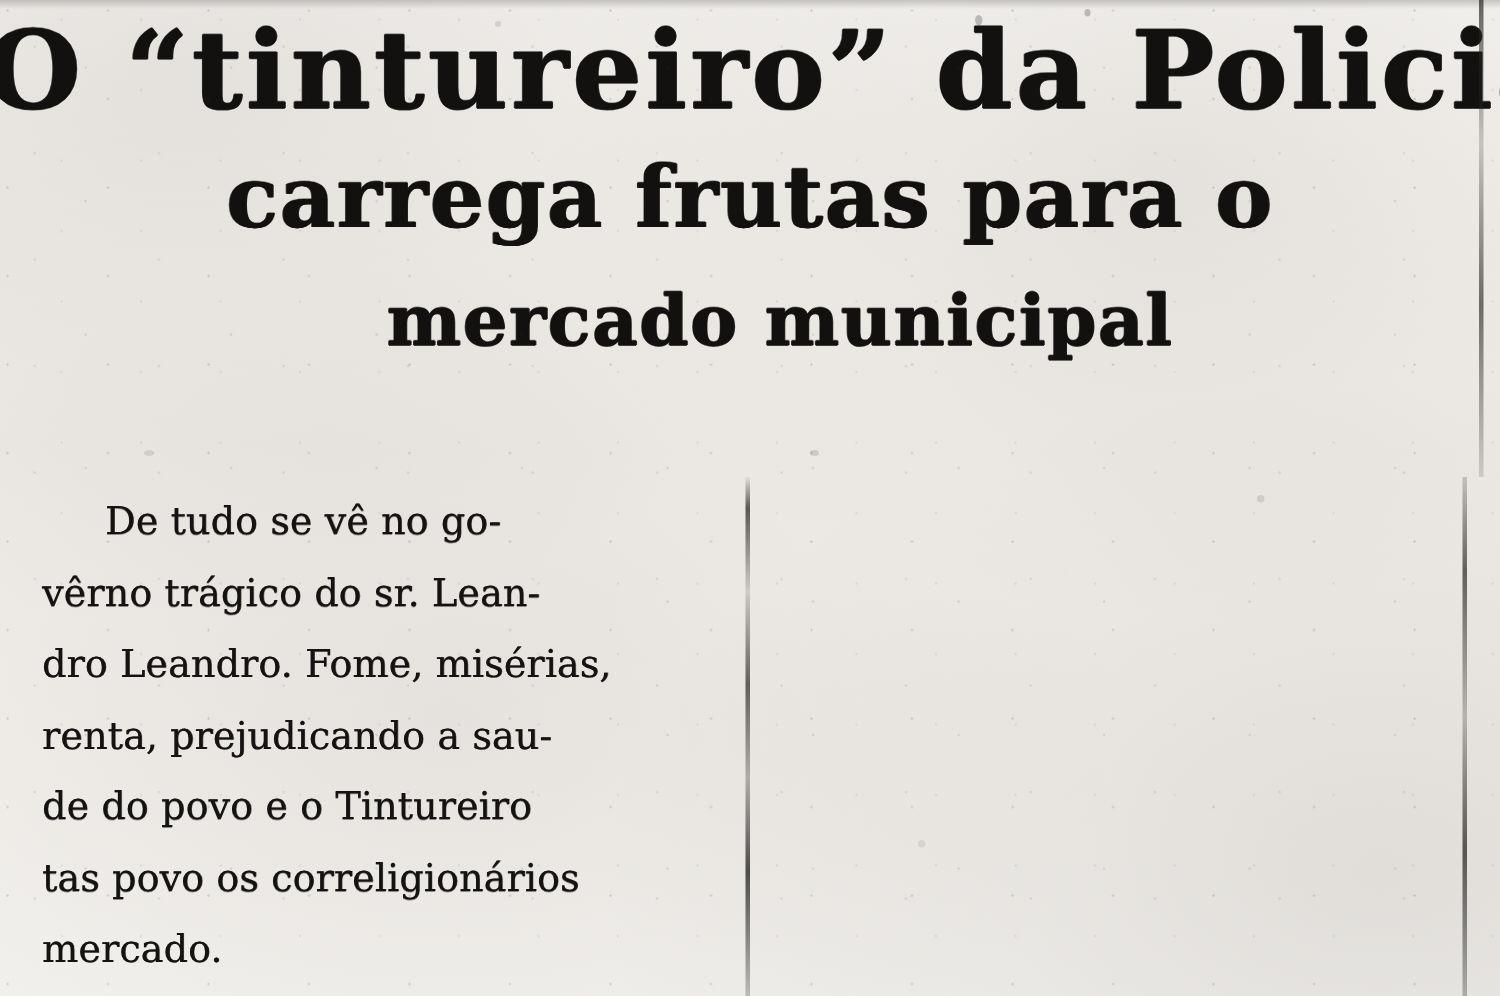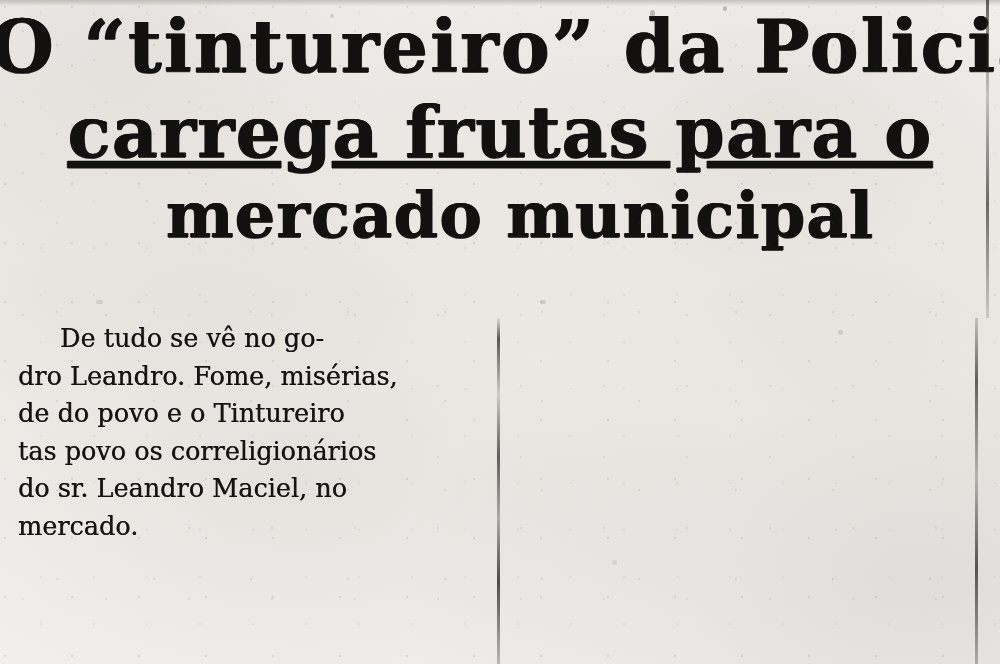--- a/index.html
+++ b/index.html
@@ -65,27 +65,26 @@
     display: block;
     white-space: nowrap;
   }
   .hl1 {
     font-size: 72px;
     line-height: 86px;
     letter-spacing: 2px;
     transform: scaleX(1.02);
   }
   .hl2 {
-    font-size: 71px;
+    font-size: 57px;
     line-height: 84px;
     letter-spacing: 1px;
-    text-decoration: underline;
   }
   .hl3 {
-    font-size: 64px;
+    font-size: 47px;
     line-height: 82px;
     letter-spacing: 1px;
     margin-left: 40px;
   }
 
   
   .body-col {
     position: absolute;
     left: 18px;
     top: 320px;
@@ -93,21 +92,21 @@
     color: #141312;
     font-family: "DejaVu Serif", serif;
     font-size: 25.5px;
     line-height: 37.5px;
     text-align: justify;
     text-shadow:
       0.4px 0 0 rgba(25,22,20,.55),
       0 0.4px 0 rgba(25,22,20,.45);
   }
   .body-col p {
-    margin: 0;
+    margin: 10px;
   }
   .body-col .indent { padding-left: 42px; }
 
   
   .col-rule {
     position: absolute;
     left: 497px;
     top: 318px;
     width: 3px;
     height: 346px;
@@ -170,24 +169,25 @@
   <div class="top-edge"></div>
 
   <div class="headline">
     <span class="hl-line hl1">O “tintureiro” da Policia</span>
     <span class="hl-line hl2">carrega frutas para o</span>
     <span class="hl-line hl3">mercado municipal</span>
   </div>
 
   <div class="body-col">
     <p class="indent">De tudo se vê no go-</p>
+    <p>vêrno trágico do sr. Lean-</p>
     <p>dro Leandro. Fome, misérias,</p>
+    <p>renta, prejudicando a sau-</p>
     <p>de do povo e o Tintureiro</p>
     <p>tas povo os correligionários</p>
-    <p>do sr. Leandro Maciel, no</p>
     <p>mercado.</p>
   </div>
 
   <div class="col-rule"></div>
   <div class="edge-rule-a"></div>
   <div class="edge-rule-b"></div>
 
   <div class="blotch b1"></div>
   <div class="blotch b2"></div>
   <div class="blotch b3"></div>

